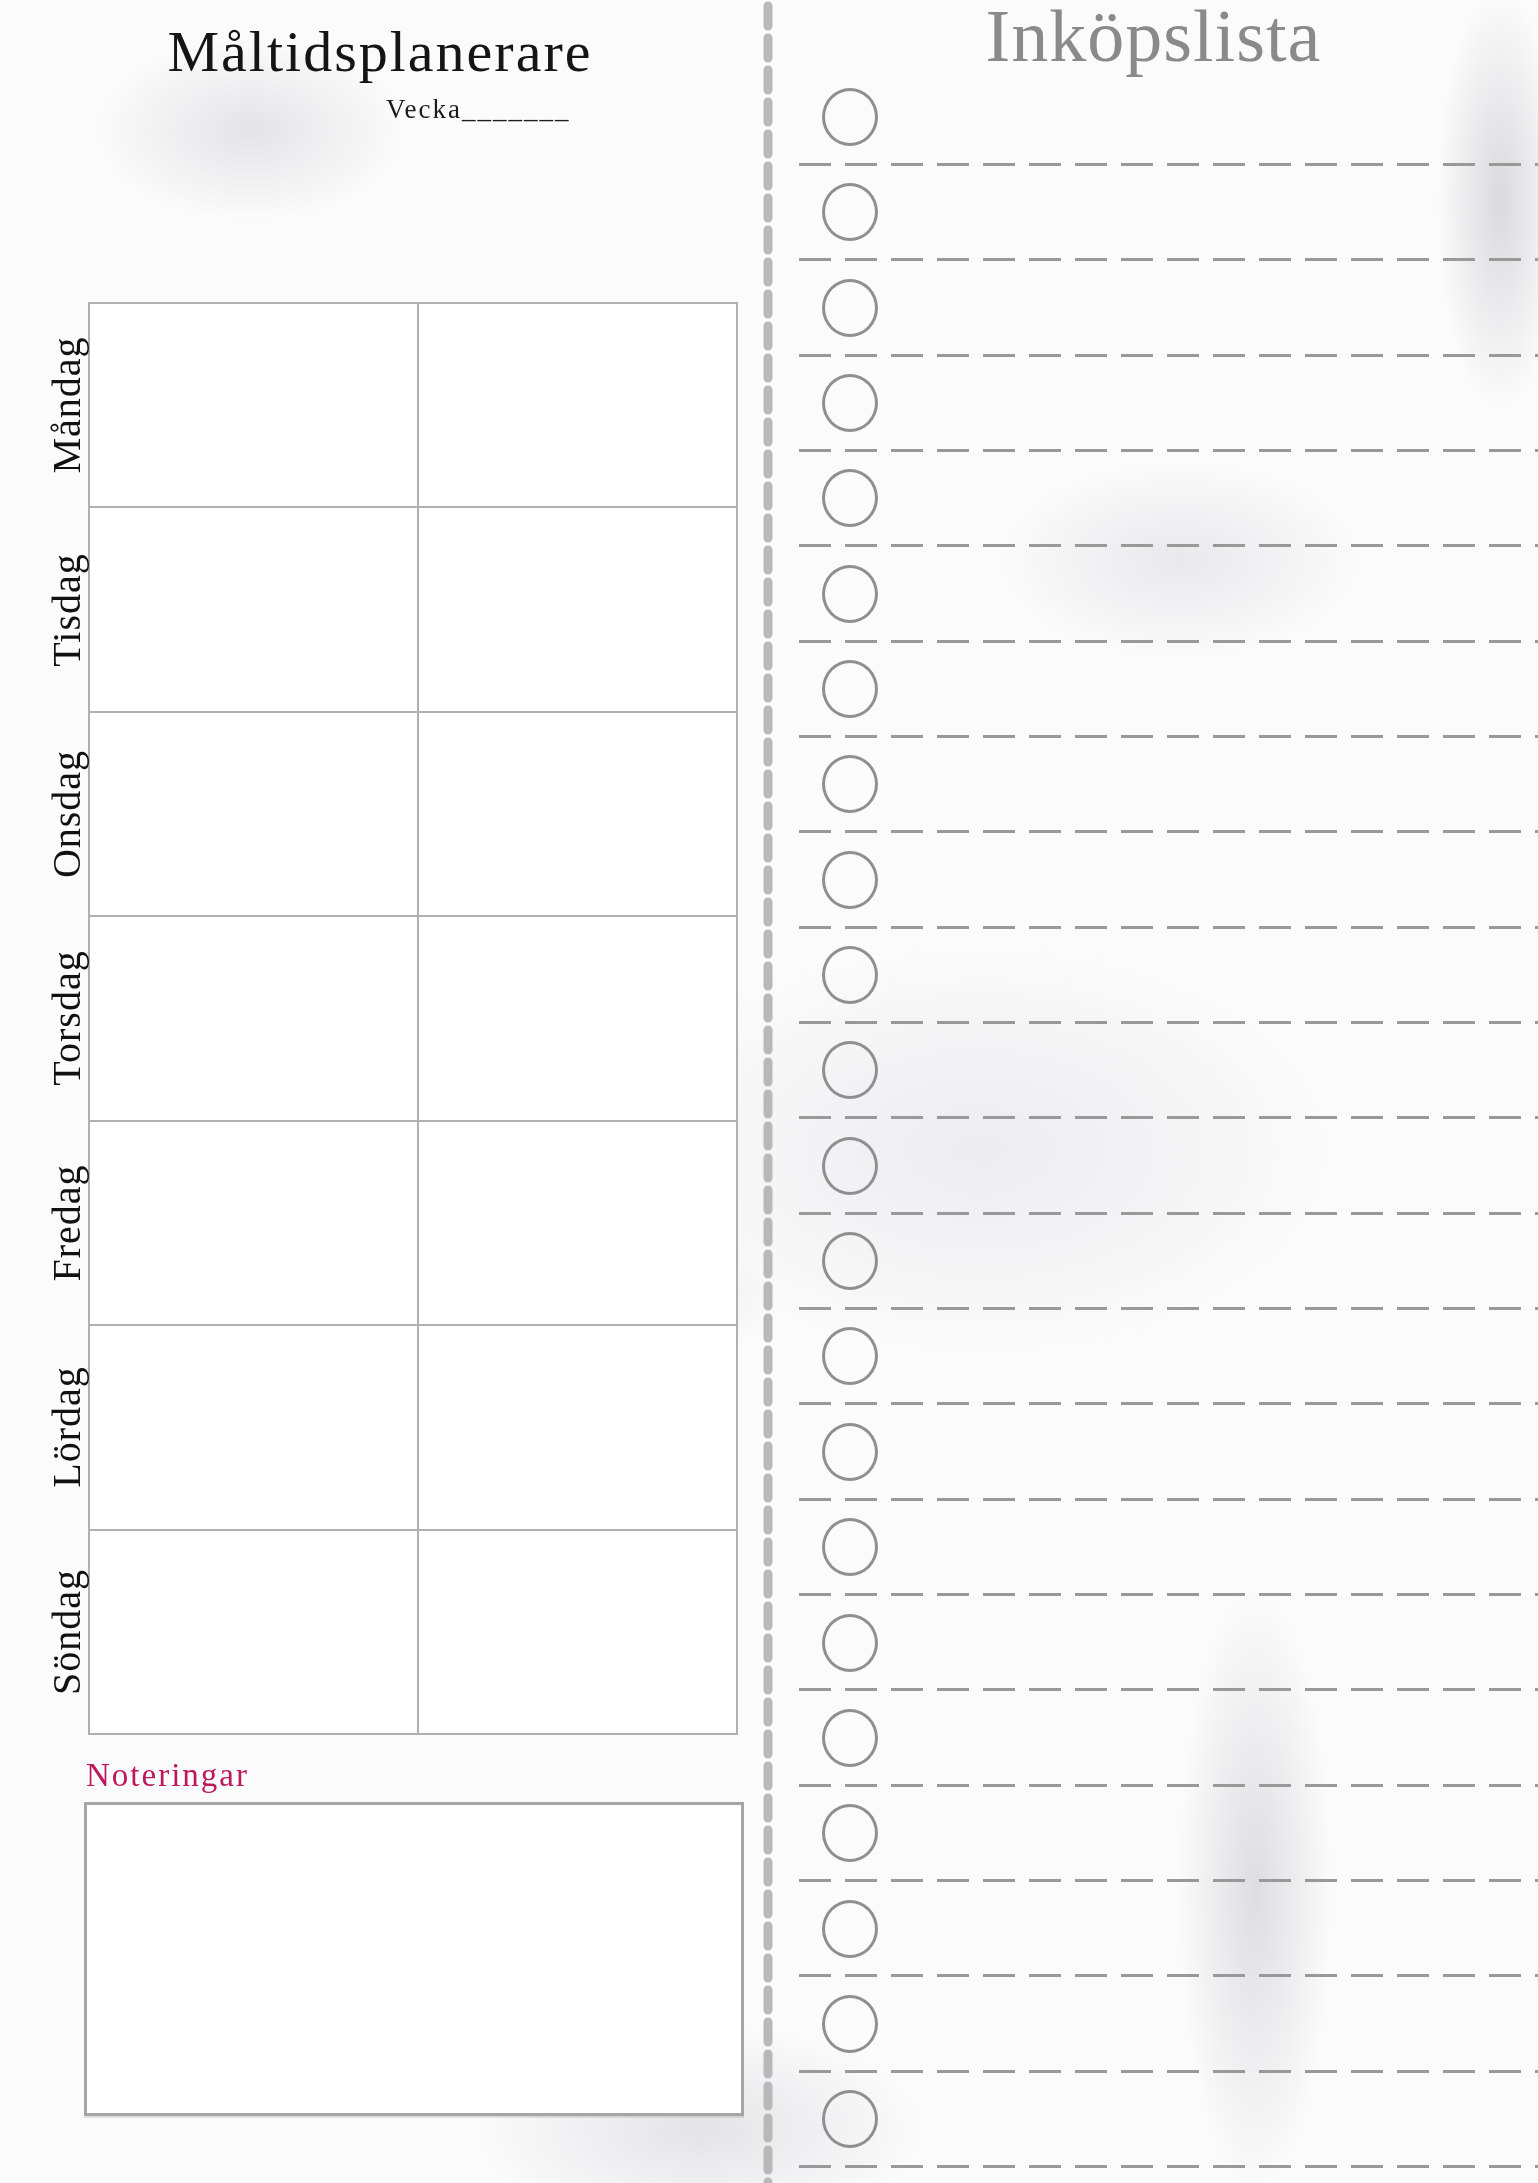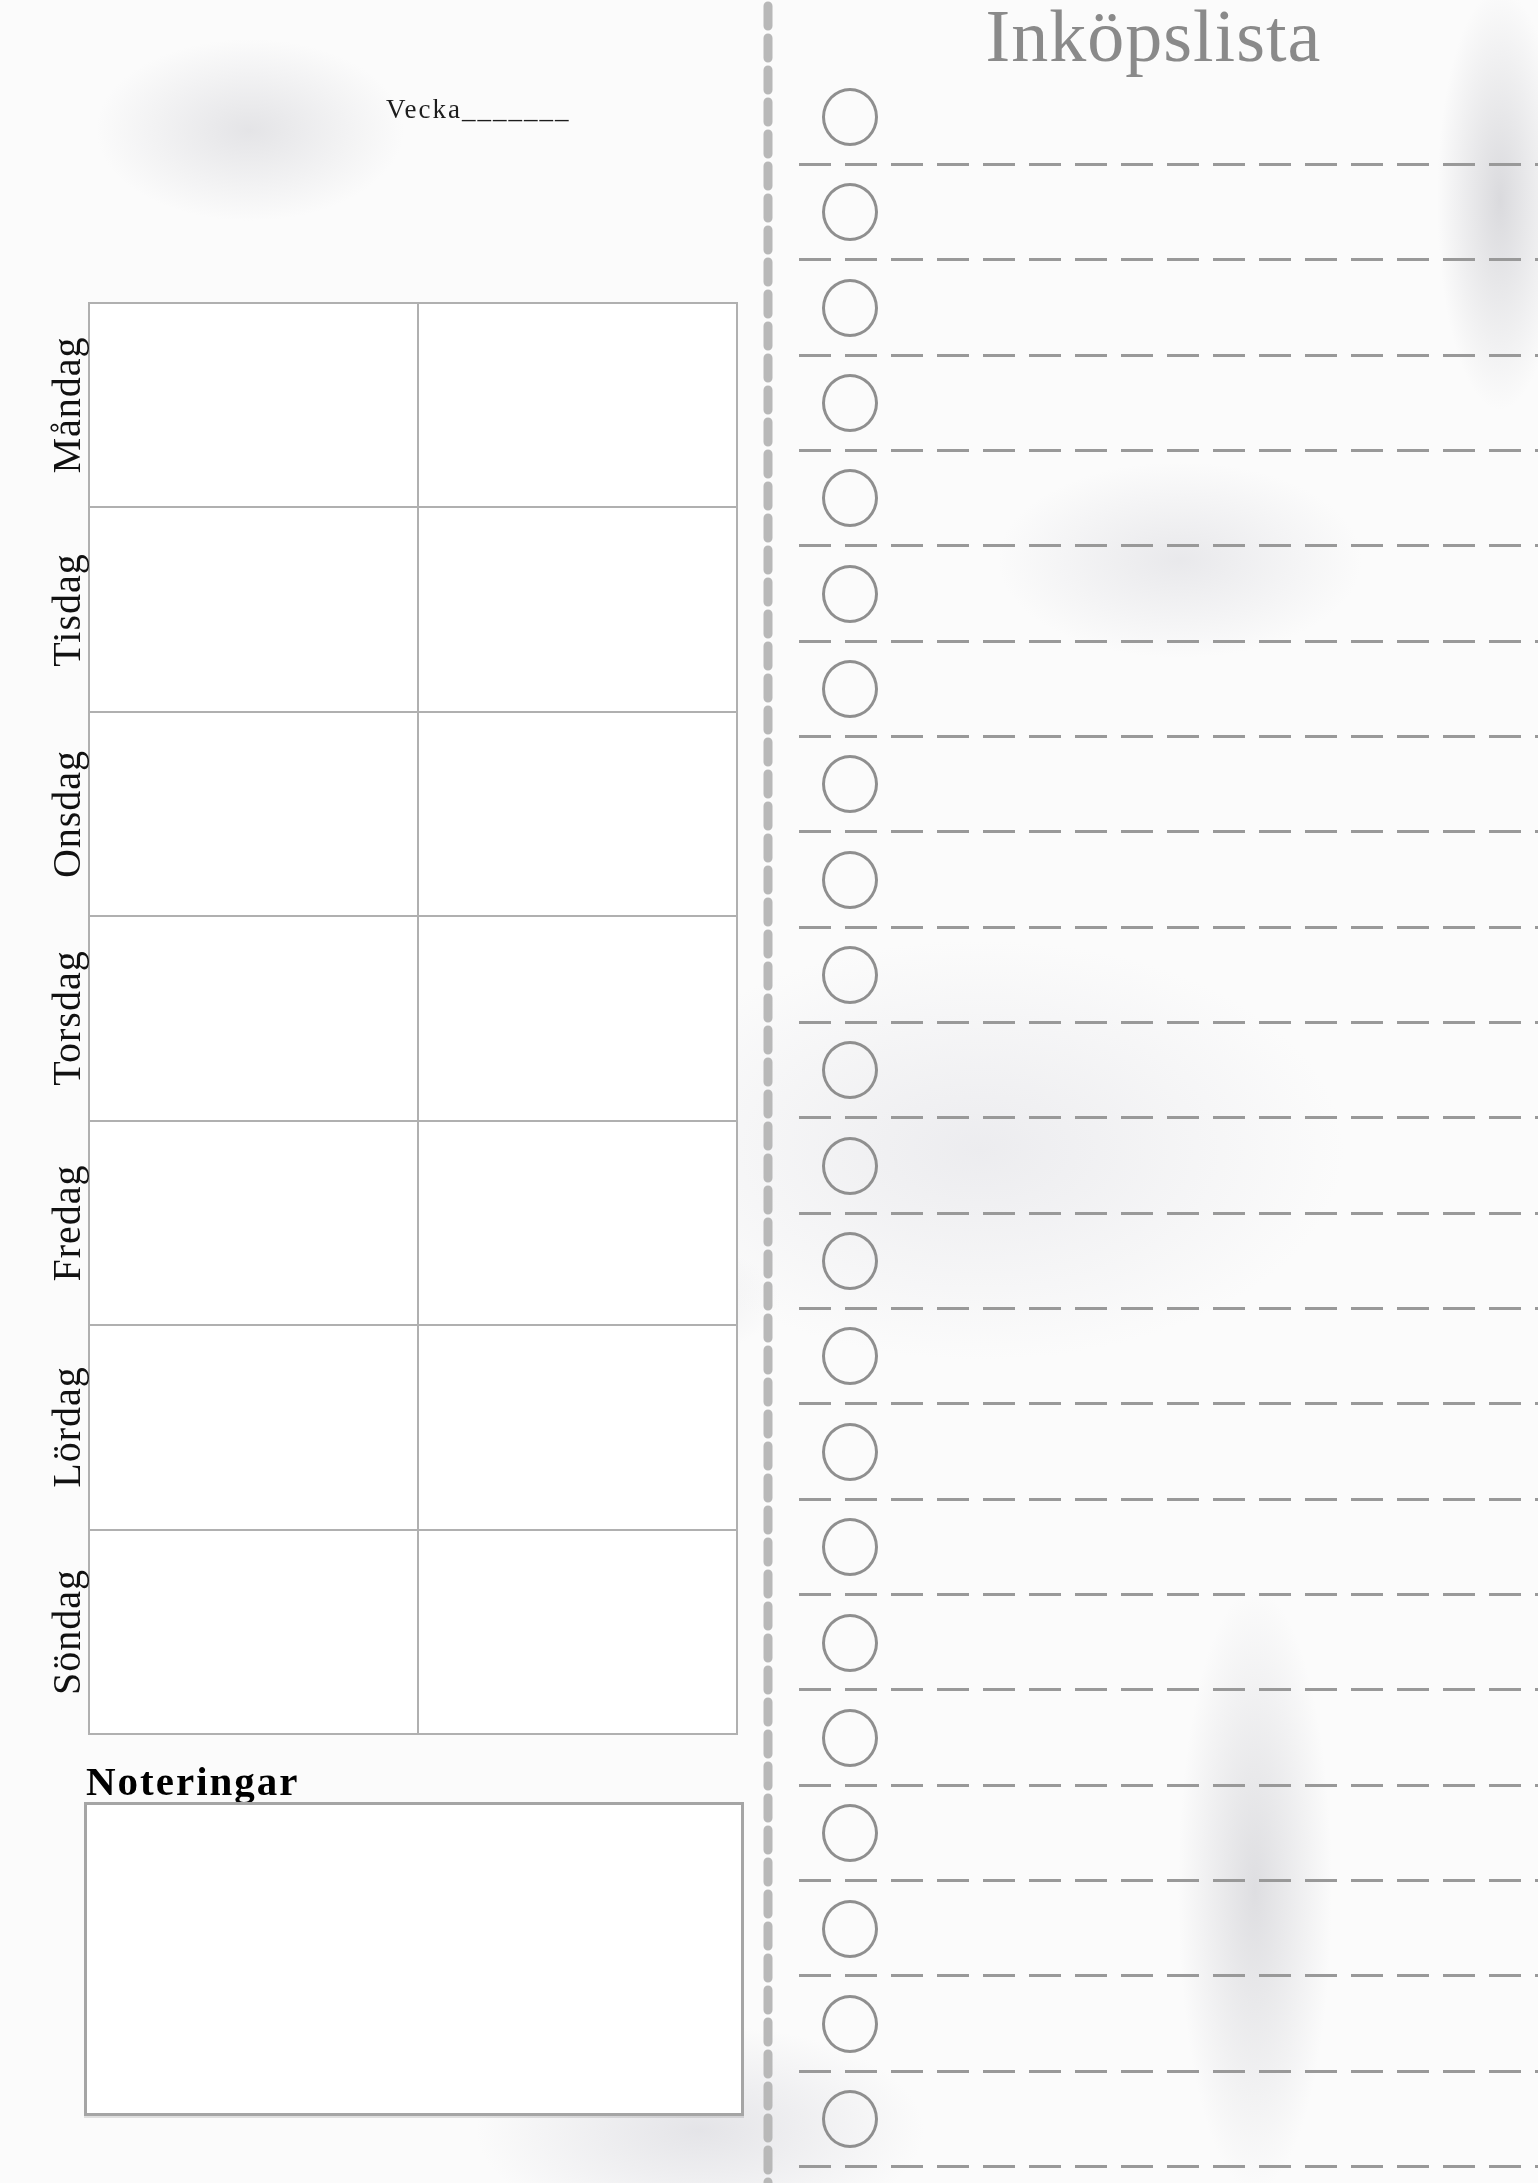--- a/index.html
+++ b/index.html
@@ -40,21 +40,21 @@
   .meal-cell{box-sizing:border-box;background:#ffffff;height:100%;}
   .meal-cell.c1{width:329px;border-right:2px solid #b0b0b0;}
   .meal-cell.c2{flex:1;}
   .day-label{
     position:absolute;left:-24px;top:50%;
     transform:translate(-50%,-50%) rotate(-90deg);
     font-size:40px;letter-spacing:1px;color:#111111;white-space:nowrap;
   }
   .notes-label{
     position:absolute;left:86px;top:1757px;
-    font-size:41px;letter-spacing:2px;color:#000000;white-space:nowrap;font-weight:bold;
+    font-size:33px;letter-spacing:2px;color:#be185d;white-space:nowrap;
   }
   .notes-box{
     position:absolute;left:84px;top:1802px;width:660px;height:314px;
     box-sizing:border-box;border:3px solid #a5a5a5;background:#ffffff;
     box-shadow:0 2px 0 rgba(140,140,140,.25);
   }
 
   
   .page-divider{position:absolute;left:758px;top:0;width:20px;height:2183px;}
 
@@ -72,20 +72,21 @@
   }
   .item-line{
     position:absolute;left:30px;right:0;bottom:-1.5px;height:3px;
     background:repeating-linear-gradient(to right,#999999 0 32px,transparent 32px 46px);
   }
 </style>
 </head>
 <body>
 
 <div class="half left">
+  <h1 class="planner-title">Måltidsplanerare</h1>
   <div class="week-field">Vecka_______</div>
 
   <div class="meal-table">
 
       <div class="trow">
         <div class="day-label">Måndag</div>
         <div class="meal-cell c1"></div>
         <div class="meal-cell c2"></div>
       </div>
 

